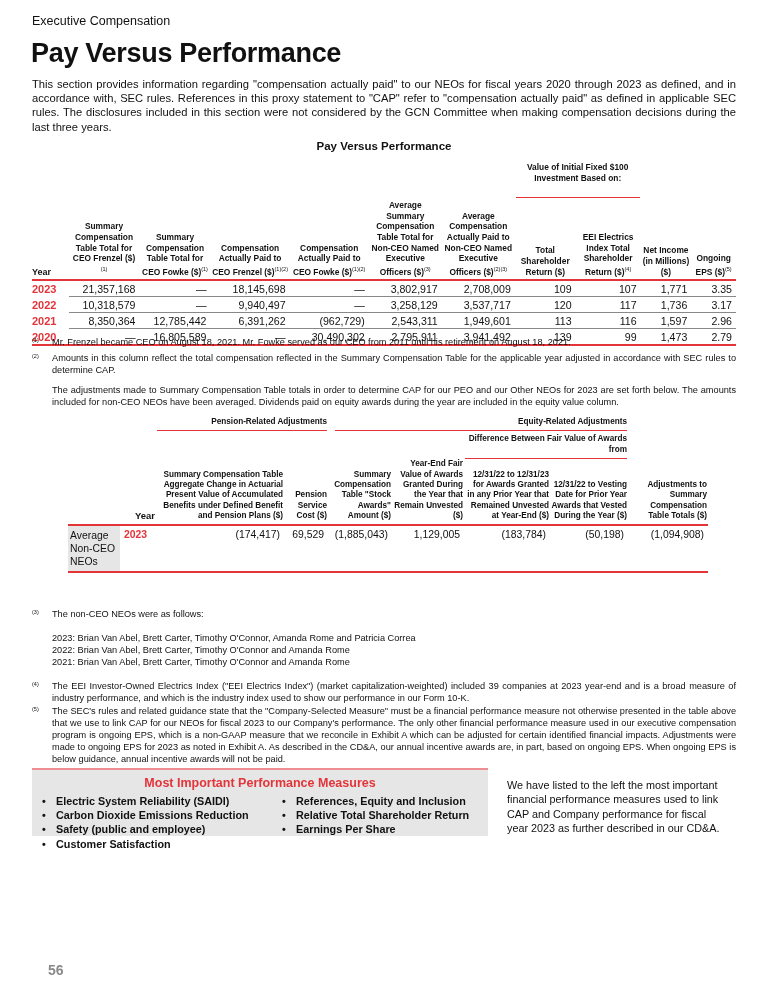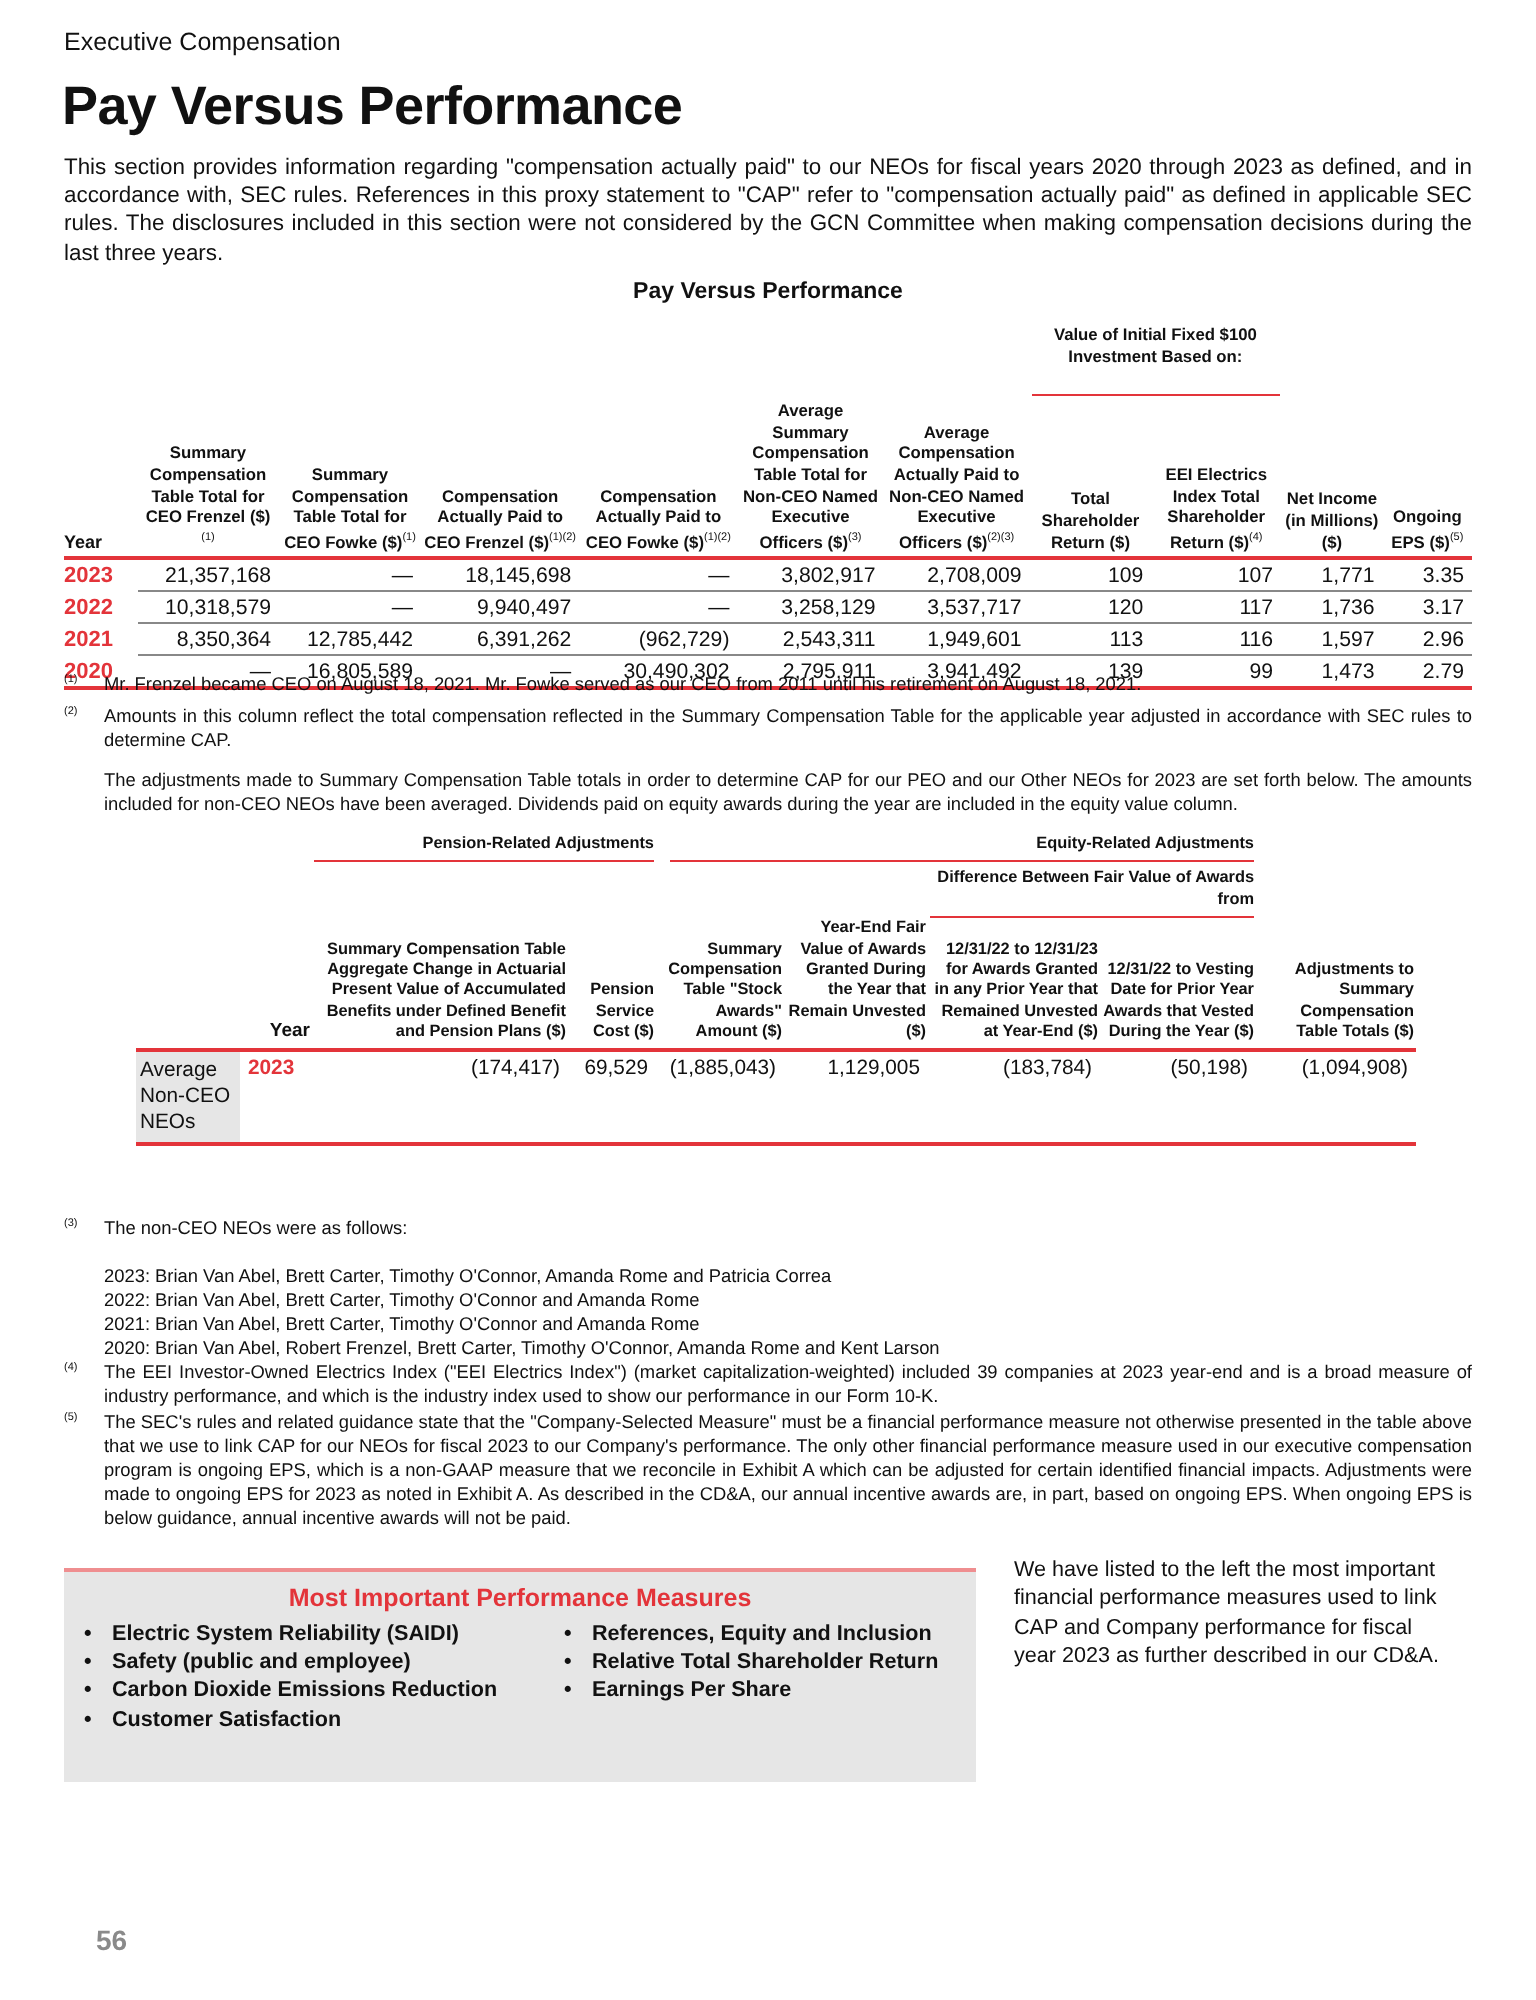--- a/index.html
+++ b/index.html
@@ -31,21 +31,21 @@
   .adj { position: absolute; left: 68px; top: 417px; width: 640px; font-size: 10.4px; }
   .adj th { font-size: 8.2px; font-weight: bold; line-height: 10.4px; text-align: right; vertical-align: bottom; padding: 0 1px 2px; }
   .adj .g1 th { padding-bottom: 0; }
   .adj .red-under { border-bottom: 1.5px solid #e3343a; padding-bottom: 3px; }
   .adj tr.hdr th { border-bottom: 2px solid #e3343a; }
   .adj td { text-align: right; vertical-align: top; padding: 3px 4px; border-bottom: 2px solid #e3343a; }
   .adj td.who { text-align: left; background: #e6e6e6; padding-left: 2px; line-height: 13px; width: 52px; }
   .adj td.yr { text-align: left; color: #e3343a; font-weight: bold; }
 
   
-  .box { position: absolute; left: 32px; top: 784px; width: 456px; height: 107px; background: #e6e6e6; border-top: 2px solid #ef8e90; }
+  .box { position: absolute; left: 32px; top: 768px; width: 456px; height: 68px; background: #e6e6e6; border-top: 2px solid #ef8e90; }
   .box-title { text-align: center; color: #e3343a; font-weight: bold; font-size: 12.5px; margin-top: 6px; }
   .box-cols { display: flex; margin-top: 4px; padding-left: 10px; font-weight: bold; }
   .box-col { list-style: none; font-size: 10.8px; line-height: 14.2px; }
   .box-col li::before { content: "\2022"; display: inline-block; width: 14px; }
   .box-col.c1 { width: 240px; }
   .side-note { position: absolute; left: 507px; top: 778px; width: 220px; font-size: 10.8px; line-height: 14.3px; }
   .page-num { position: absolute; left: 48px; top: 962px; font-size: 14px; font-weight: bold; color: #8a8a8a; }
 </style>
 </head>
 <body>
@@ -211,38 +211,37 @@
     </tr>
   </tbody>
 </table>
 
 <div class="fn" style="top:608px">
   <span class="mark">(3)</span>
   <div class="txt">The non-CEO NEOs were as follows:</div>
   <div class="txt" style="margin-top:12px">2023: Brian Van Abel, Brett Carter, Timothy O'Connor, Amanda Rome and Patricia Correa</div>
   <div class="txt">2022: Brian Van Abel, Brett Carter, Timothy O'Connor and Amanda Rome</div>
   <div class="txt">2021: Brian Van Abel, Brett Carter, Timothy O'Connor and Amanda Rome</div>
-  <div class="txt">2020: Brian Van Abel, Robert Frenzel, Brett Carter, Timothy O'Connor, Amanda Rome and Kent Larson</div>
 </div>
 <div class="fn" style="top:680px">
   <span class="mark">(4)</span>
   <div class="txt">The EEI Investor-Owned Electrics Index ("EEI Electrics Index") (market capitalization-weighted) included 39 companies at 2023 year-end and is a broad measure of industry performance, and which is the industry index used to show our performance in our Form 10-K.</div>
 </div>
 <div class="fn" style="top:705px">
   <span class="mark">(5)</span>
   <div class="txt">The SEC's rules and related guidance state that the "Company-Selected Measure" must be a financial performance measure not otherwise presented in the table above that we use to link CAP for our NEOs for fiscal 2023 to our Company's performance. The only other financial performance measure used in our executive compensation program is ongoing EPS, which is a non-GAAP measure that we reconcile in Exhibit A which can be adjusted for certain identified financial impacts. Adjustments were made to ongoing EPS for 2023 as noted in Exhibit A. As described in the CD&amp;A, our annual incentive awards are, in part, based on ongoing EPS. When ongoing EPS is below guidance, annual incentive awards will not be paid.</div>
 </div>
 
 <div class="box">
   <div class="box-title">Most Important Performance Measures</div>
   <div class="box-cols">
     <ul class="box-col c1">
       <li>Electric System Reliability (SAIDI)</li>
+      <li>Carbon Dioxide Emissions Reduction</li>
       <li>Safety (public and employee)</li>
-      <li>Carbon Dioxide Emissions Reduction</li>
       <li>Customer Satisfaction</li>
     </ul>
     <ul class="box-col c2">
       <li>References, Equity and Inclusion</li>
       <li>Relative Total Shareholder Return</li>
       <li>Earnings Per Share</li>
     </ul>
   </div>
 </div>
 

